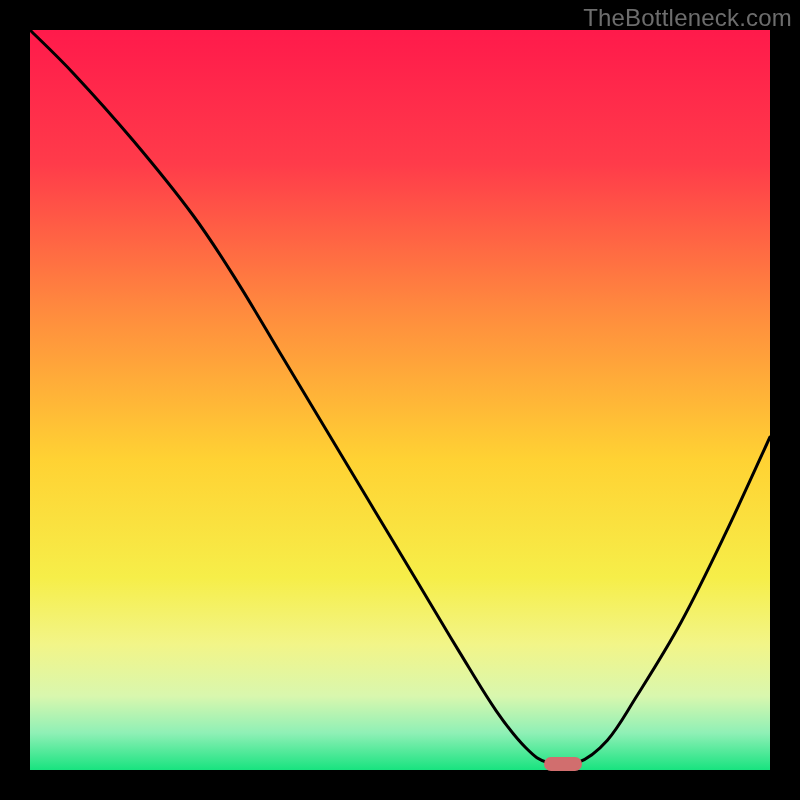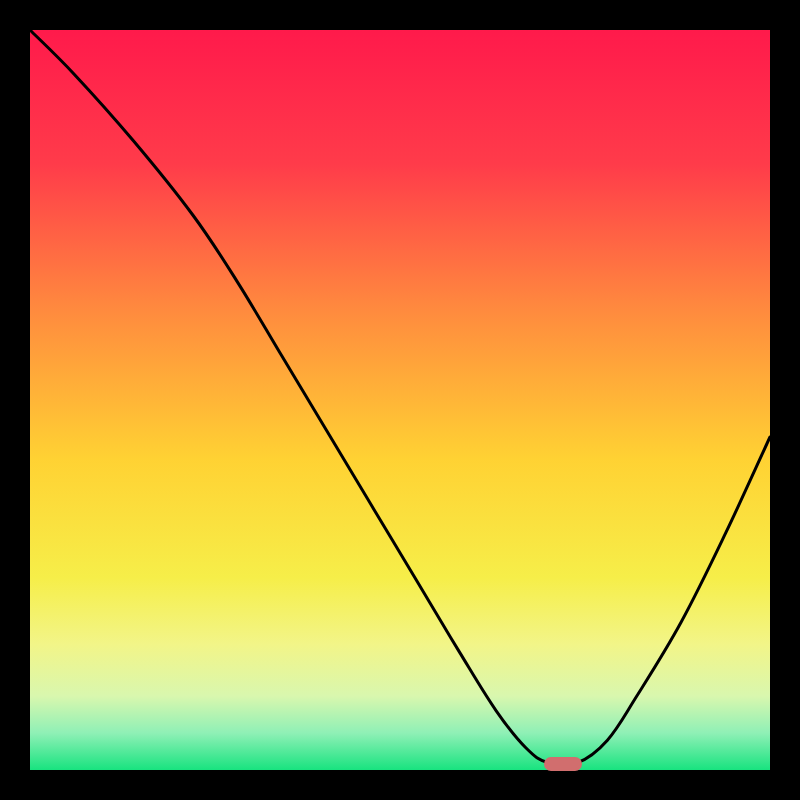--- a/index.html
+++ b/index.html
@@ -51,20 +51,21 @@
     border-radius: 7px;
     background: #d16e6e;
     transform: translate(-50%, -50%);
     z-index: 3;
   }
 </style>
 </head>
 <body>
 
 <div class="frame">
+  <div class="watermark">TheBottleneck.com</div>
 
   <div class="plot-area" id="plotArea" style="background: linear-gradient(rgb(255, 26, 75) 0%, rgb(255, 59, 74) 18%, rgb(255, 139, 62) 38%, rgb(255, 210, 51) 58%, rgb(246, 238, 73) 74%, rgb(242, 245, 136) 83%, rgb(217, 247, 174) 90%, rgb(143, 240, 182) 95%, rgb(24, 227, 127) 100%);">
     <svg class="curve" id="curveSvg" viewBox="0 0 740 740">
       <path id="curvePath" fill="none" stroke="#000000" stroke-width="3" stroke-linecap="round" stroke-linejoin="round" d="M 0 0 C 7.991999999999999 7.992000000000016, 25.752 24.42000000000009, 44.4 44.40000000000009 C 63.048 64.3800000000001, 82.28800000000001 85.69200000000002, 103.60000000000001 111 C 124.912 136.308, 144.15200000000002 159.692, 162.8 185 C 181.448 210.308, 191.216 226.29199999999997, 207.20000000000002 251.59999999999997 C 223.18400000000003 276.90799999999996, 235.616 298.96, 251.60000000000002 325.59999999999997 C 267.584 352.23999999999995, 280.016 372.96, 296 399.59999999999997 C 311.984 426.23999999999995, 324.41600000000005 446.96000000000004, 340.40000000000003 473.6 C 356.384 500.24, 368.81600000000003 520.96, 384.8 547.6 C 400.784 574.24, 414.548 597.624, 429.2 621.6 C 443.852 645.576, 454.212 663.4839999999999, 466.2 680.8 C 478.188 698.116, 486.476 708.4759999999999, 495.8 717.8 C 505.124 727.124, 508.676 729.936, 518 732.6 C 527.324 735.264, 536.944 736.596, 547.6 732.6 C 558.2560000000001 728.604, 566.5440000000001 722.388, 577.2 710.4 C 587.856 698.4119999999999, 593.4799999999999 687.312, 606.8 666 C 620.12 644.688, 635.216 621.304, 651.2 592 C 667.1840000000001 562.696, 679.6159999999999 536.5, 695.5999999999999 503.2 C 711.584 469.9, 732.008 424.316, 740 407"></path>
     </svg>
     <div class="marker" id="marker" style="left: 532.8px; top: 734.08px; background: rgb(209, 110, 110);"></div>
   </div>
 </div>
 
 </body></html>

